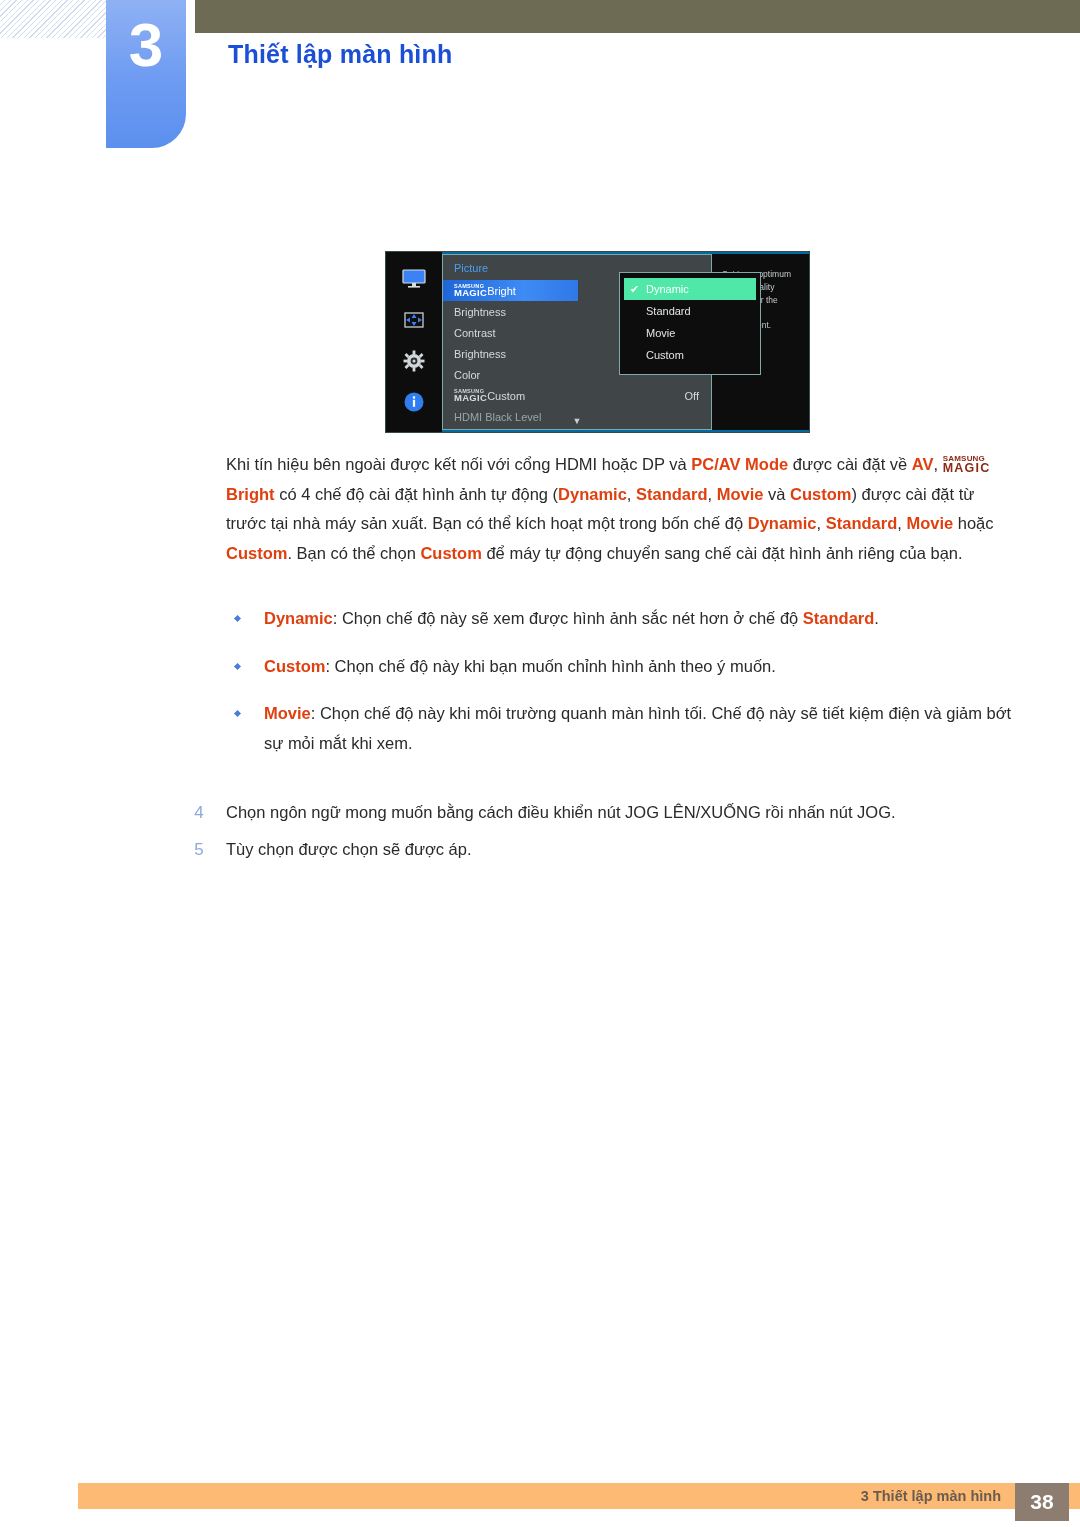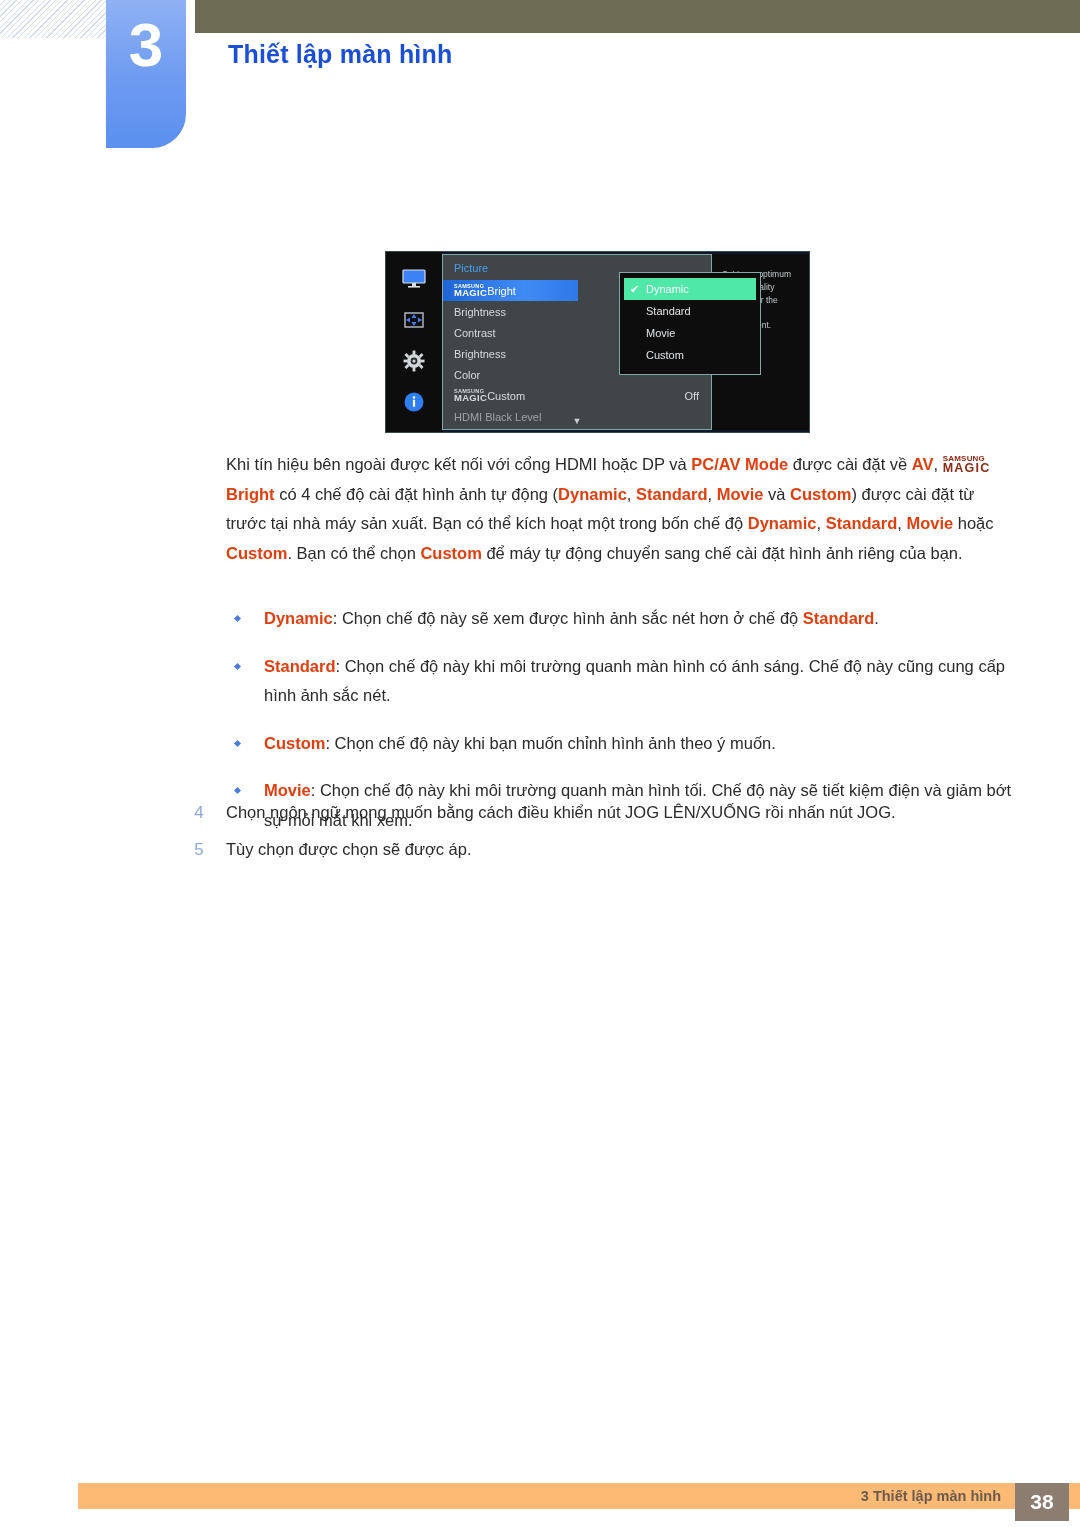--- a/index.html
+++ b/index.html
@@ -57,21 +57,21 @@
     font-weight: bold;
     color: #1a4fd6;
     letter-spacing: 0.2px;
   }
 
   
   #osd-figure {
     position: absolute;
     left: 385px; top: 251px;
     width: 425px; height: 182px;
-    background: #0f172a;
+    background: #0369a1;
     border: 1px solid #3a4a4a;
     box-sizing: border-box;
     font-family: "Liberation Sans", sans-serif;
   }
   #osd-iconbar {
     position: absolute;
     left: 0; top: 0;
     width: 56px; height: 100%;
     background: #0d0d0d;
     display: flex;
@@ -391,23 +391,20 @@
   <div id="osd-tooltip">Set to an optimum picture quality suitable for the working environment.</div>
 </div>
 
 <div id="body-paragraph"><span>Khi tín hiệu bên ngoài được kết nối với cổng HDMI hoặc DP và </span><span class="kw">PC/AV Mode</span><span> được cài đặt về </span><span class="kw">AV</span><span>, </span><span class="magic-inline"><span class="m-top">SAMSUNG</span><span class="m-bot">MAGIC</span></span><span class="kw">Bright</span><span> có 4 chế độ cài đặt hình ảnh tự động (</span><span class="kw">Dynamic</span><span>, </span><span class="kw">Standard</span><span>, </span><span class="kw">Movie</span><span> và </span><span class="kw">Custom</span><span>) được cài đặt từ trước tại nhà máy sản xuất. Bạn có thể kích hoạt một trong bốn chế độ </span><span class="kw">Dynamic</span><span>, </span><span class="kw">Standard</span><span>, </span><span class="kw">Movie</span><span> hoặc </span><span class="kw">Custom</span><span>. Bạn có thể chọn </span><span class="kw">Custom</span><span> để máy tự động chuyển sang chế cài đặt hình ảnh riêng của bạn.</span></div>
 
 <div id="bullet-list">
   <div class="bullet-item">
     <span class="bullet-dot"></span><span class="kw">Dynamic</span><span>: Chọn chế độ này sẽ xem được hình ảnh sắc nét hơn ở chế độ </span><span class="kw">Standard</span><span>.</span>
   </div>
   <div class="bullet-item">
-    <span class="bullet-dot"></span><span class="kw">Standard</span><span>: Chọn chế độ này khi môi trường quanh màn hình có ánh sáng. Chế độ này cũng cung cấp hình ảnh sắc nét.</span>
-  </div>
-  <div class="bullet-item">
     <span class="bullet-dot"></span><span class="kw">Custom</span><span>: Chọn chế độ này khi bạn muốn chỉnh hình ảnh theo ý muốn.</span>
   </div>
   <div class="bullet-item">
     <span class="bullet-dot"></span><span class="kw">Movie</span><span>: Chọn chế độ này khi môi trường quanh màn hình tối. Chế độ này sẽ tiết kiệm điện và giảm bớt sự mỏi mắt khi xem.</span>
   </div>
 </div>
 
 <div id="steps-list">
   <div class="step-item">
     <span class="step-num">4</span>

